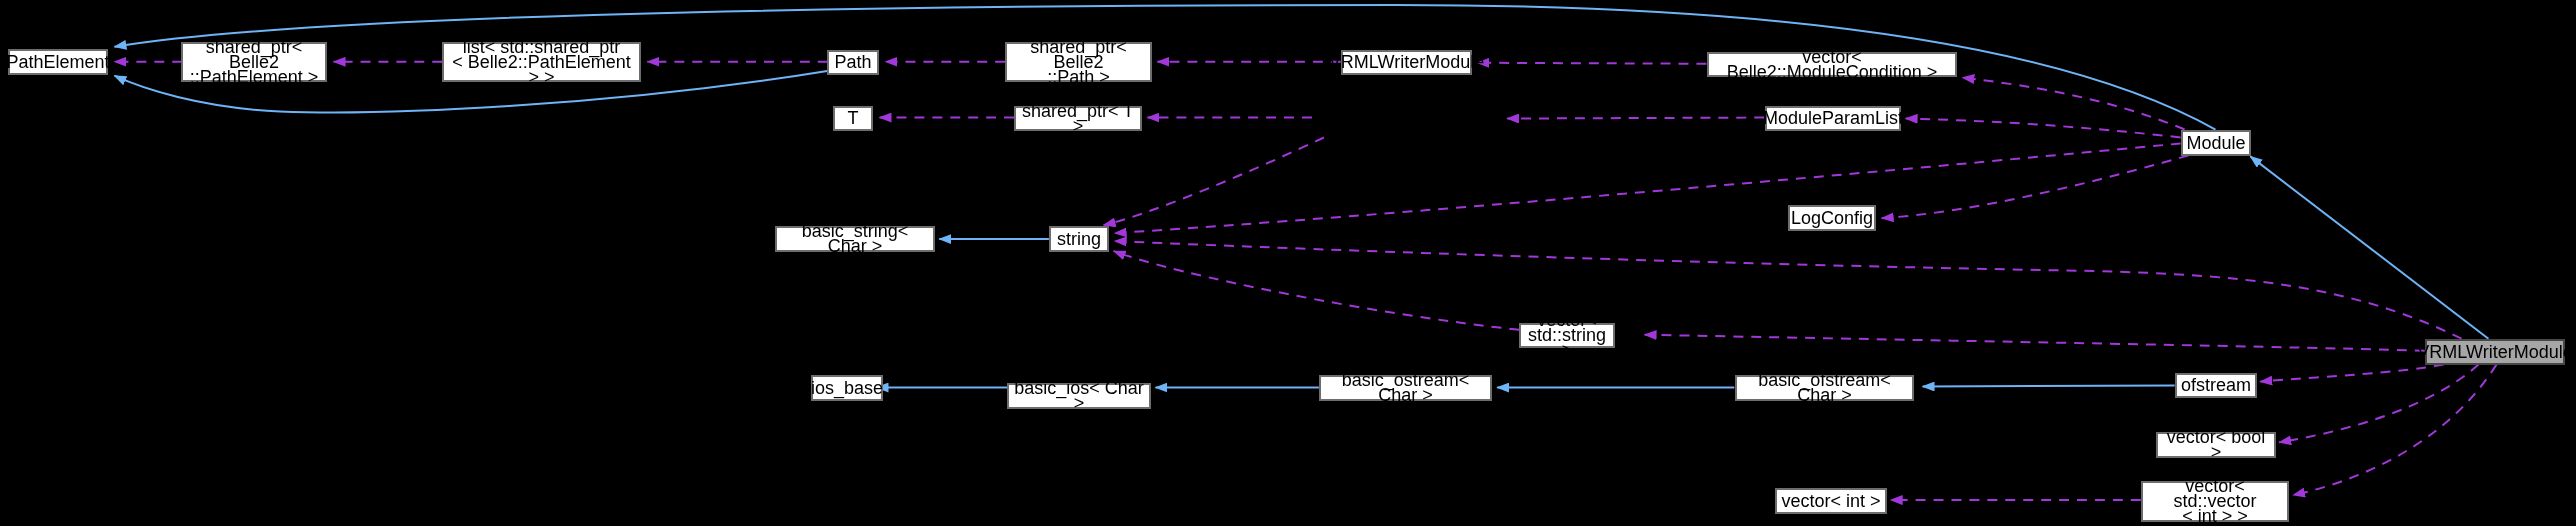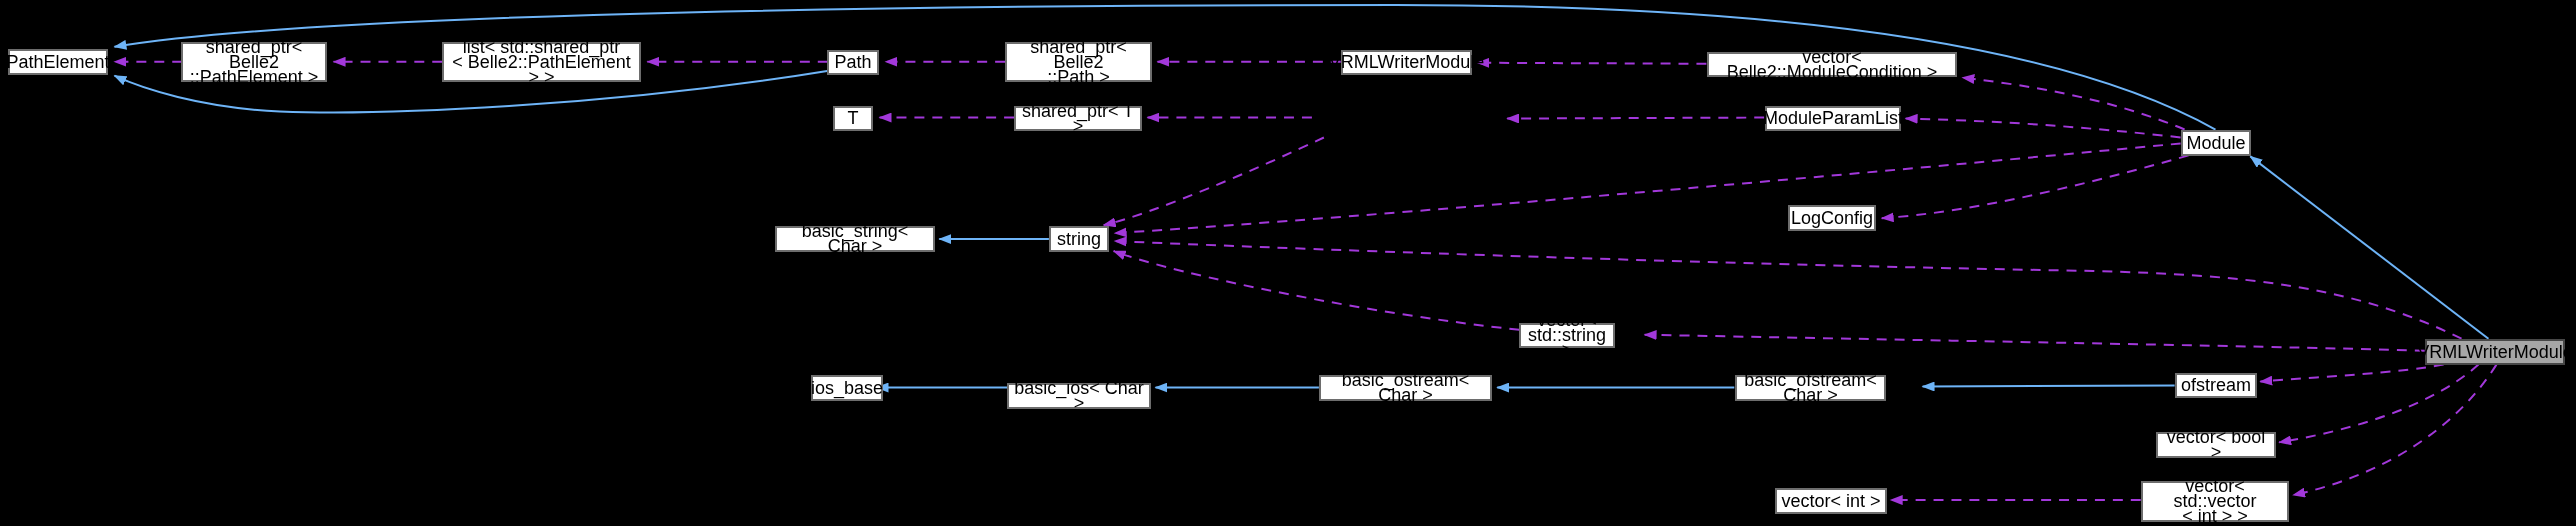--- a/index.html
+++ b/index.html
@@ -77,21 +77,21 @@
   <div class="node" style="left:1014px;top:106px;width:128px;height:25px">shared_ptr&lt; T &gt;</div>
   <div class="node" style="left:1765px;top:106px;width:136px;height:25px">ModuleParamList</div>
   <div class="node" style="left:2181px;top:130px;width:70px;height:26px">Module</div>
   <div class="node" style="left:1788px;top:205px;width:88px;height:26px">LogConfig</div>
   <div class="node" style="left:775px;top:226px;width:160px;height:26px">basic_string&lt; Char &gt;</div>
   <div class="node" style="left:1049px;top:226px;width:60px;height:26px">string</div>
   <div class="node" style="left:1519px;top:323px;width:96px;height:25px">vector&lt; std::string &gt;</div>
   <div class="node" style="left:811px;top:375px;width:72px;height:26px">ios_base</div>
   <div class="node" style="left:1007px;top:383px;width:144px;height:26px">basic_ios&lt; Char &gt;</div>
   <div class="node" style="left:1319px;top:375px;width:173px;height:26px">basic_ostream&lt; Char &gt;</div>
-  <div class="node" style="left:1735px;top:375px;width:151px;height:26px">basic_ofstream&lt; Char &gt;</div>
+  <div class="node" style="left:1735px;top:375px;width:179px;height:26px">basic_ofstream&lt; Char &gt;</div>
   <div class="node" style="left:2175px;top:373px;width:82px;height:25px">ofstream</div>
   <div class="node" style="left:2156px;top:432px;width:120px;height:26px">vector&lt; bool &gt;</div>
   <div class="node" style="left:1775px;top:488px;width:112px;height:26px">vector&lt; int &gt;</div>
   <div class="node" style="left:2141px;top:481px;width:148px;height:41px">vector&lt; std::vector
 &lt; int &gt; &gt;</div>
   <div class="node highlight" style="left:2425px;top:339px;width:140px;height:26px">VRMLWriterModule</div>
 
 </div>
 
 

